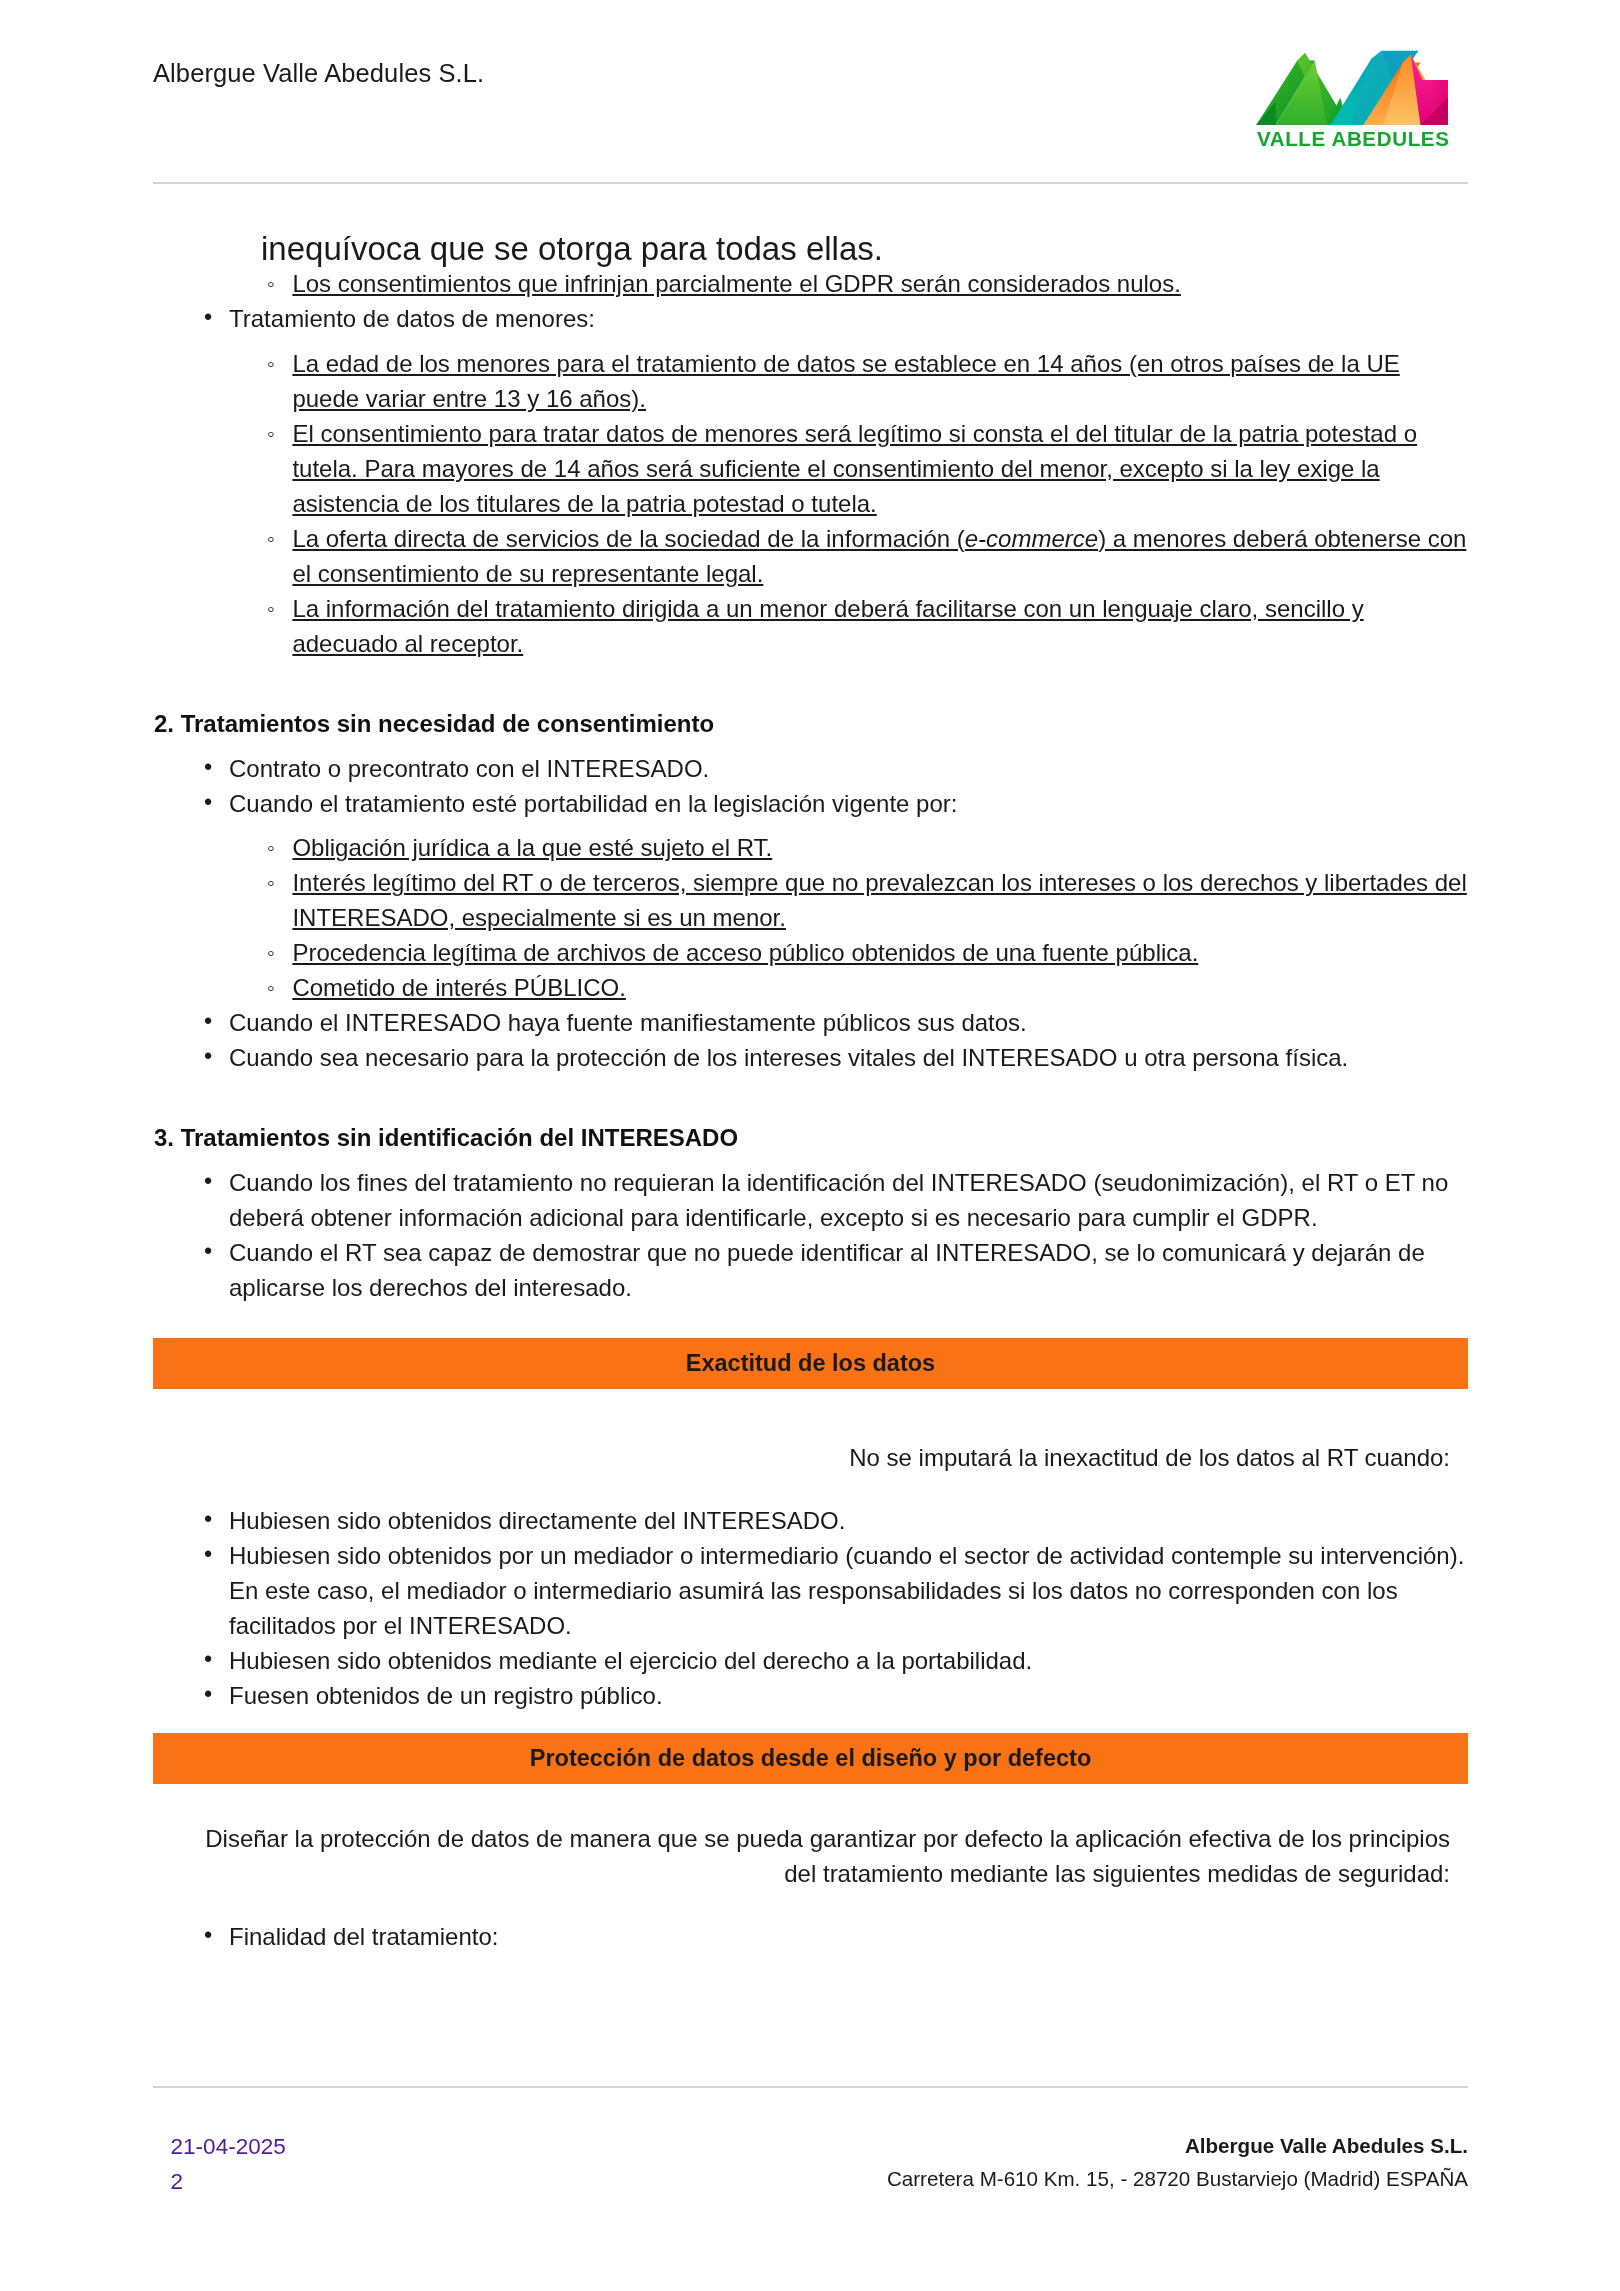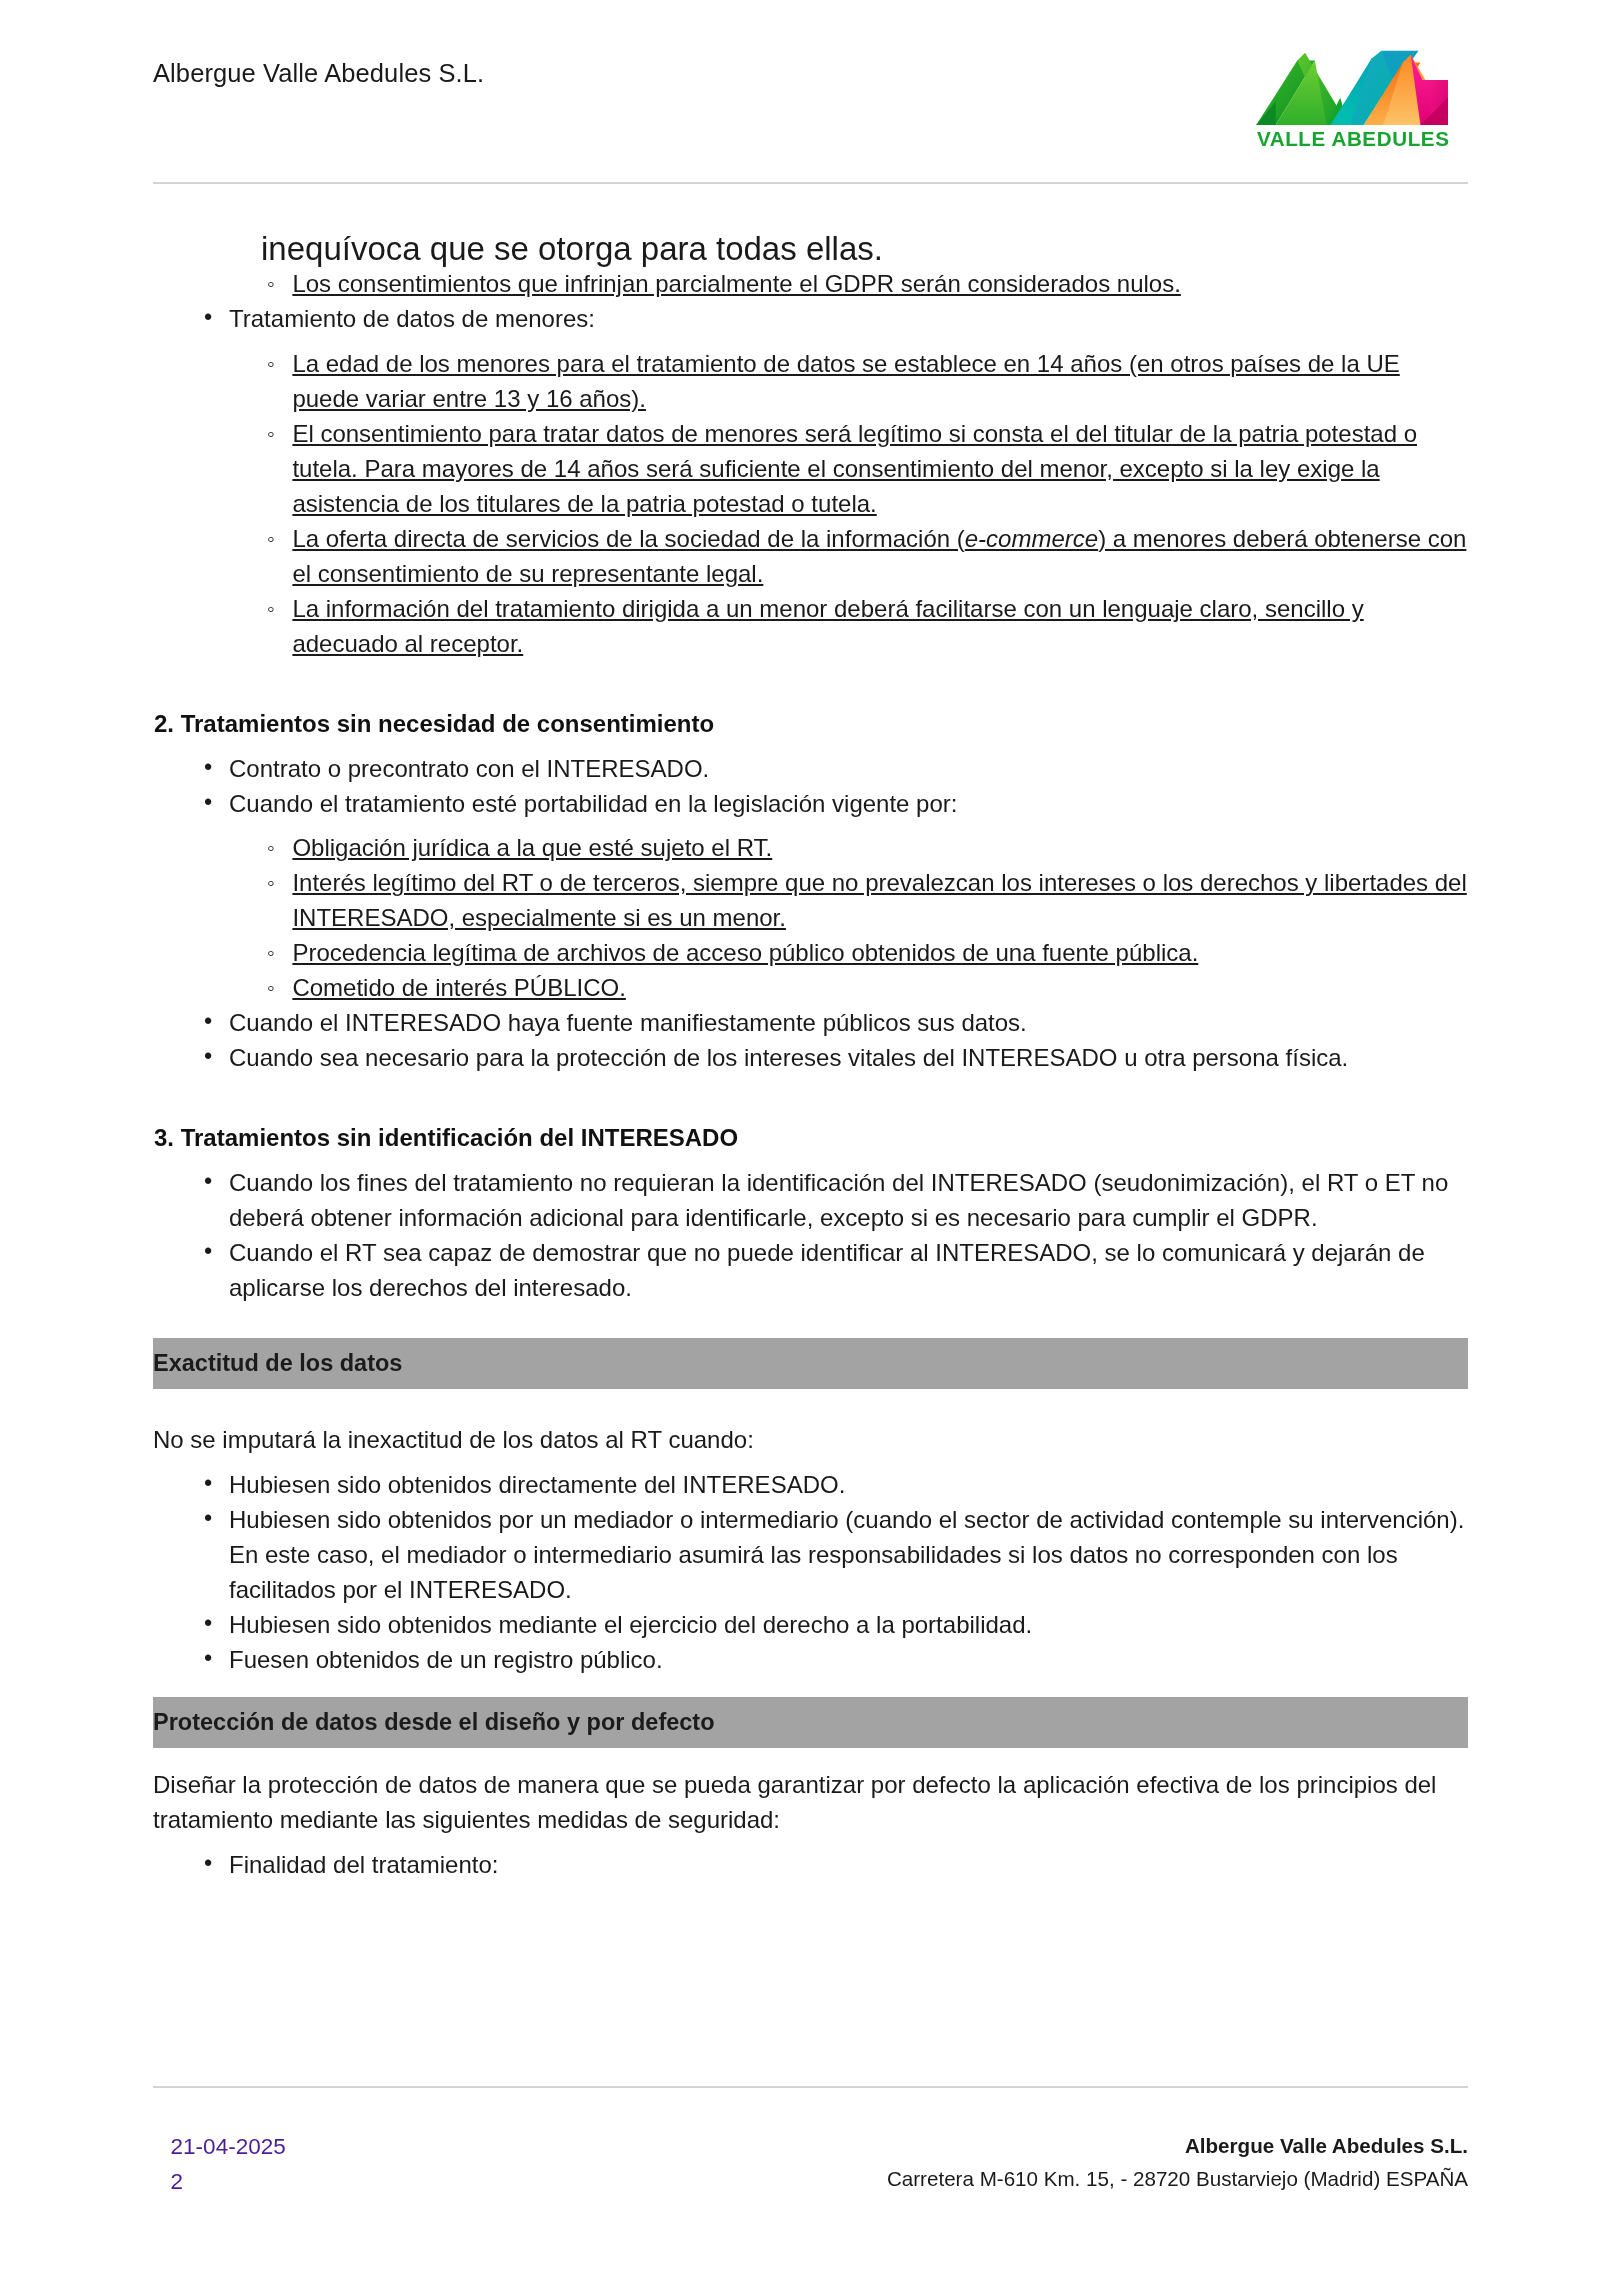--- a/index.html
+++ b/index.html
@@ -88,21 +88,22 @@
     position: absolute;
     left: 153px;
     top: 231px;
     width: 1315px;
   }
 
   .para {
     font-size: 24px;
     line-height: 35px;
     color: #1a1a1a;
-    margin: 0;
+    margin: 18px;
+    text-align: right;
   }
 
   .sec-heading {
     font-size: 24px;
     line-height: 33px;
     font-weight: bold;
     color: #111111;
     margin: 1px;
   }
 
@@ -154,24 +155,24 @@
   }
 
   
   .cont-l2 {
     margin-left: 108px;
     font-size: 33px;
     line-height: 35px;
   }
 
   .banner {
-    background: #a3a3a3;
+    background: #f97316;
     height: 51px;
     line-height: 51px;
-    text-align: left;
+    text-align: center;
     font-size: 23.5px;
     font-weight: bold;
     color: #1b1b1b;
   }
 
   .spacer-xs { height: 9.8px; }
   .spacer-s  { height: 19.6px; }
   .spacer-m  { height: 33px; }
   .spacer-l  { height: 45px; }
 

